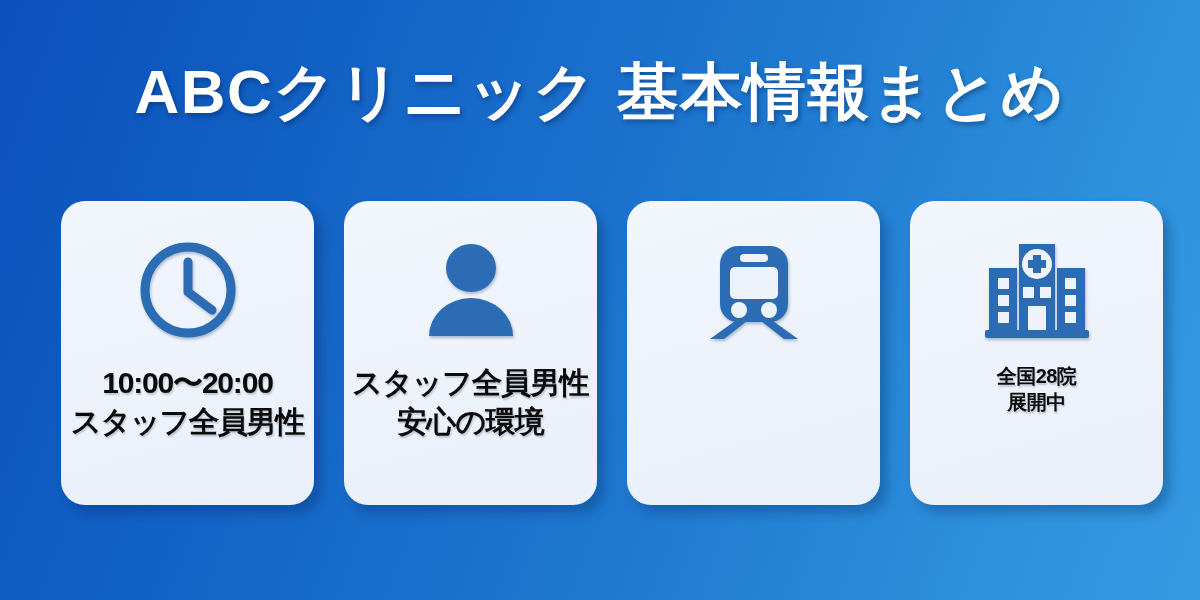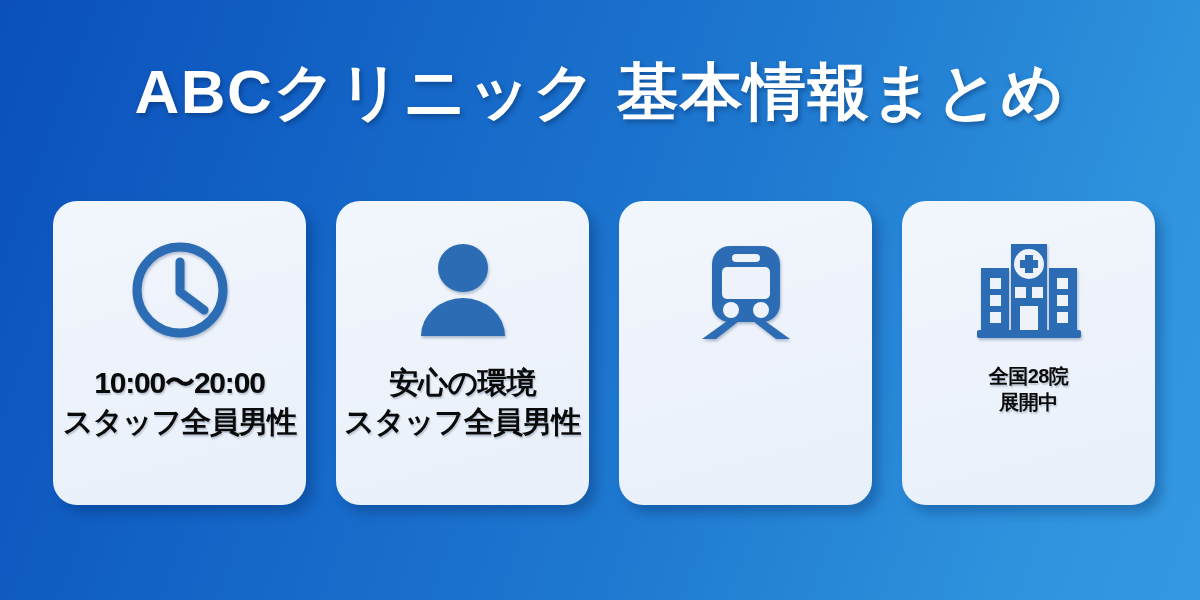--- a/index.html
+++ b/index.html
@@ -43,21 +43,21 @@
     line-height: 1.1;
     text-align: center;
     white-space: nowrap;
     text-shadow: 2px 3px 5px rgba(3, 32, 80, 0.40);
   }
 
   
   .cards-row {
     position: absolute;
     top: 201px;
-    left: 53px;
+    left: 61px;
     width: 1102px;
     height: 304px;
     display: flex;
     justify-content: space-between;
     align-items: stretch;
   }
 
   .card {
     position: relative;
     width: 253px;
@@ -129,22 +129,22 @@
     </div>
 
     <div class="card">
       <div class="card-icon">
         <svg width="104" height="104" viewBox="0 0 104 104" aria-hidden="true">
           <ellipse cx="52" cy="30" rx="25" ry="24" fill="#2b6cb5"></ellipse>
           <path d="M10 98 A42 38 0 0 1 94 98 Z" fill="#2b6cb5"></path>
         </svg>
       </div>
       <div class="card-text">
+        <span class="line">スタッフ全員男性</span>
         <span class="line">安心の環境</span>
-        <span class="line">スタッフ全員男性</span>
       </div>
     </div>
 
     <div class="card">
       <div class="card-icon">
         <svg width="104" height="104" viewBox="0 0 104 104" aria-hidden="true">
           <rect x="18" y="8" width="68" height="76" rx="18" fill="#2b6cb5"></rect>
           <rect x="38" y="16" width="28" height="8" rx="4" fill="#eef3fb"></rect>
           <rect x="28" y="29" width="48" height="32" rx="5" fill="#eef3fb"></rect>
           <circle cx="37" cy="72" r="8" fill="#eef3fb"></circle>

